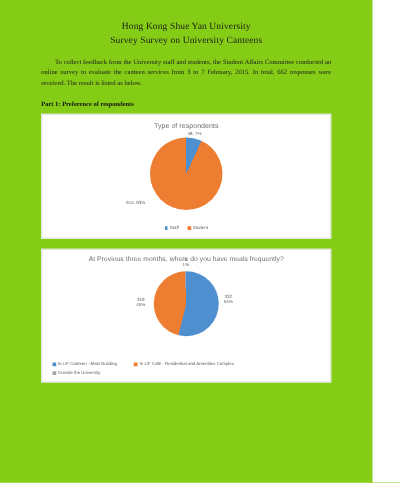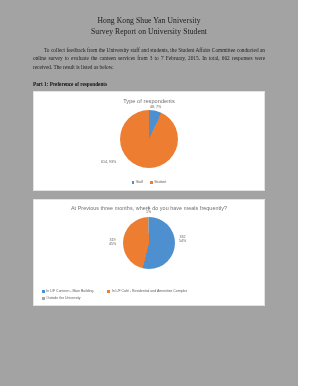--- a/index.html
+++ b/index.html
@@ -2,21 +2,21 @@
 <html><head>
 <meta charset="utf-8">
 <style>
   html,body{margin:0;padding:0;}
   body{
     width:298px;height:386px;background:#ffffff;
     font-family:"Liberation Serif", serif;
     color:#000;overflow:hidden;
   }
   .page{
-    position:relative;width:298px;height:386px;background:#a3a3a3;
+    position:relative;width:298px;height:386px;background:#84cc16;
     box-sizing:border-box;padding:4px;
   }
   .content{position:absolute;left:33px;top:0;width:232px;}
   .title-block{text-align:center;padding-top:16px;}
   .title-line{font-size:7.6px;line-height:10.5px;letter-spacing:.1px;color:#1a1a1a;}
   .para{
     margin-top:9px;font-size:5.3px;line-height:8.4px;text-align:justify;
     color:#1d1d1d;text-indent:11px;
   }
   .part-head{
@@ -59,21 +59,21 @@
   .swatch{width:2.6px;height:2.6px;display:inline-block;border-radius:0;}
 </style>
 </head>
 <body>
 
 <div class="page">
   <div class="content">
 
     <div class="title-block">
       <div class="title-line">Hong Kong Shue Yan University</div>
-      <div class="title-line">Survey Report on University Student</div>
+      <div class="title-line">Survey Survey on University Canteens</div>
     </div>
 
     <p class="para">To collect feedback from the University staff and students, the Student Affairs Committee conducted an online survey to evaluate the canteen services from 3 to 7 February, 2015. In total, 662 responses were received. The result is listed as below.</p>
 
     <div class="part-head">Part 1: Preference of respondents</div>
 
     <div class="chart-box chart1">
       <div class="chart-title">Type of respondents</div>
       <div class="pie-wrap" style="height:66px;">
         <div class="pie pie1" style="background:conic-gradient(#4e8fd0 0deg 25deg, #ed7d31 25deg 360deg);"></div>

